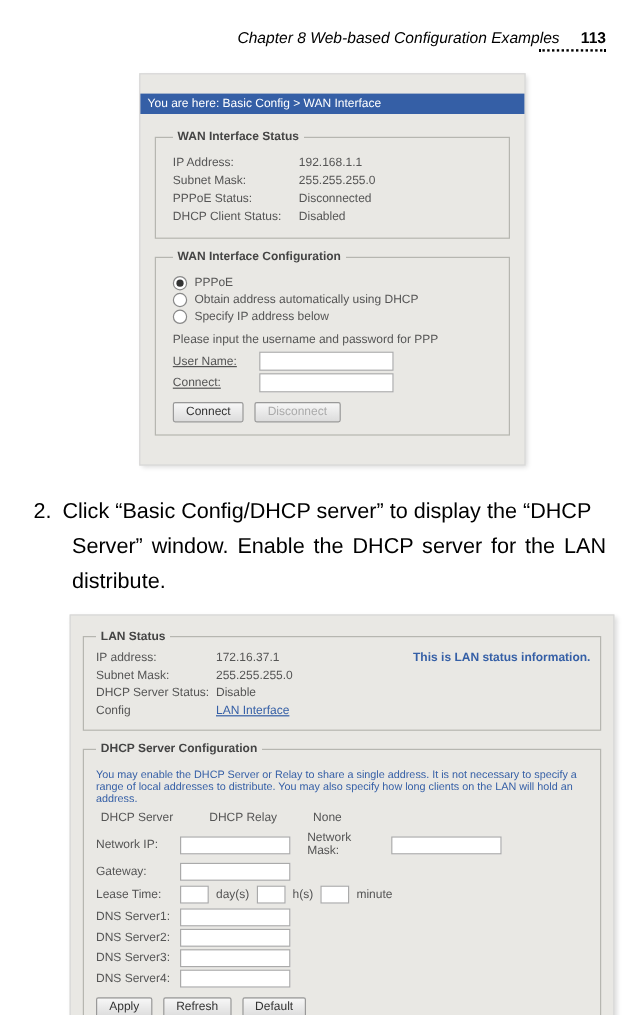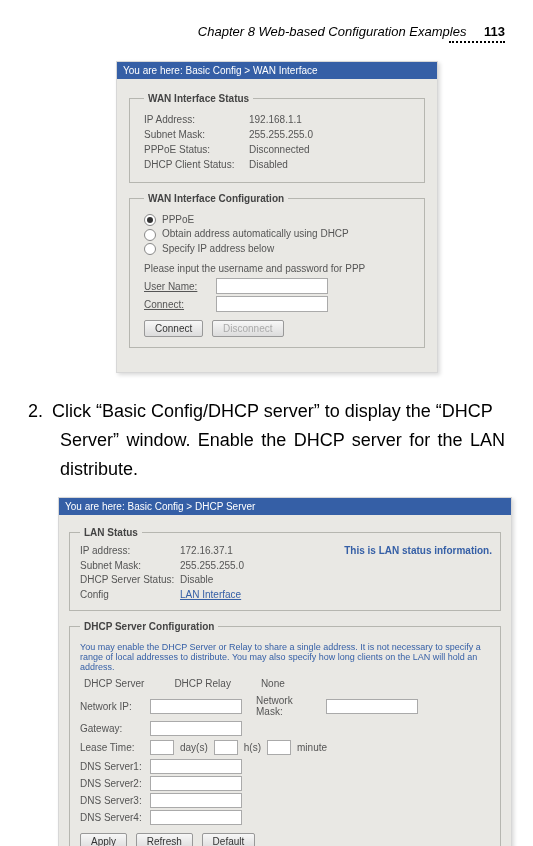--- a/index.html
+++ b/index.html
@@ -37,20 +37,21 @@
     width: 320px;
     border: 1px solid #d7d7d7;
     box-shadow: 2px 2px 4px rgba(0,0,0,0.15);
     background: #e9e8e4;
   }
   .crumb {
     background: #355fa6;
     color: #fff;
     font-size: 10px;
     padding: 3px 6px;
+    margin-top: 16px;
   }
   .panel {
     padding: 8px 12px 14px 12px;
     font-size: 10px;
     color: #555;
   }
   fieldset {
     border: 1px solid #b6b6b0;
     margin: 6px 0 10px 0;
     padding: 8px 10px 10px 14px;
@@ -185,21 +186,20 @@
       </fieldset>
     </div>
   </div>
 
   <div class="body-text">
     <span class="step-num">2.</span><span>Click “Basic Config/DHCP server” to display the “DHCP</span>
     <div class="para">Server” window. Enable the DHCP server for the LAN distribute.</div>
   </div>
 
   <div class="shot2-wrap">
-    <div class="crumb">You are here: Basic Config &gt; DHCP Server</div>
     <div class="panel">
       <fieldset>
         <legend>LAN Status</legend>
         <div class="kv2">
             <span class="k">IP address:</span>
             <span class="v">172.16.37.1</span>
             <span class="note">This is LAN status information.</span>
           </div>
         <div class="kv2">
             <span class="k">Subnet Mask:</span>

